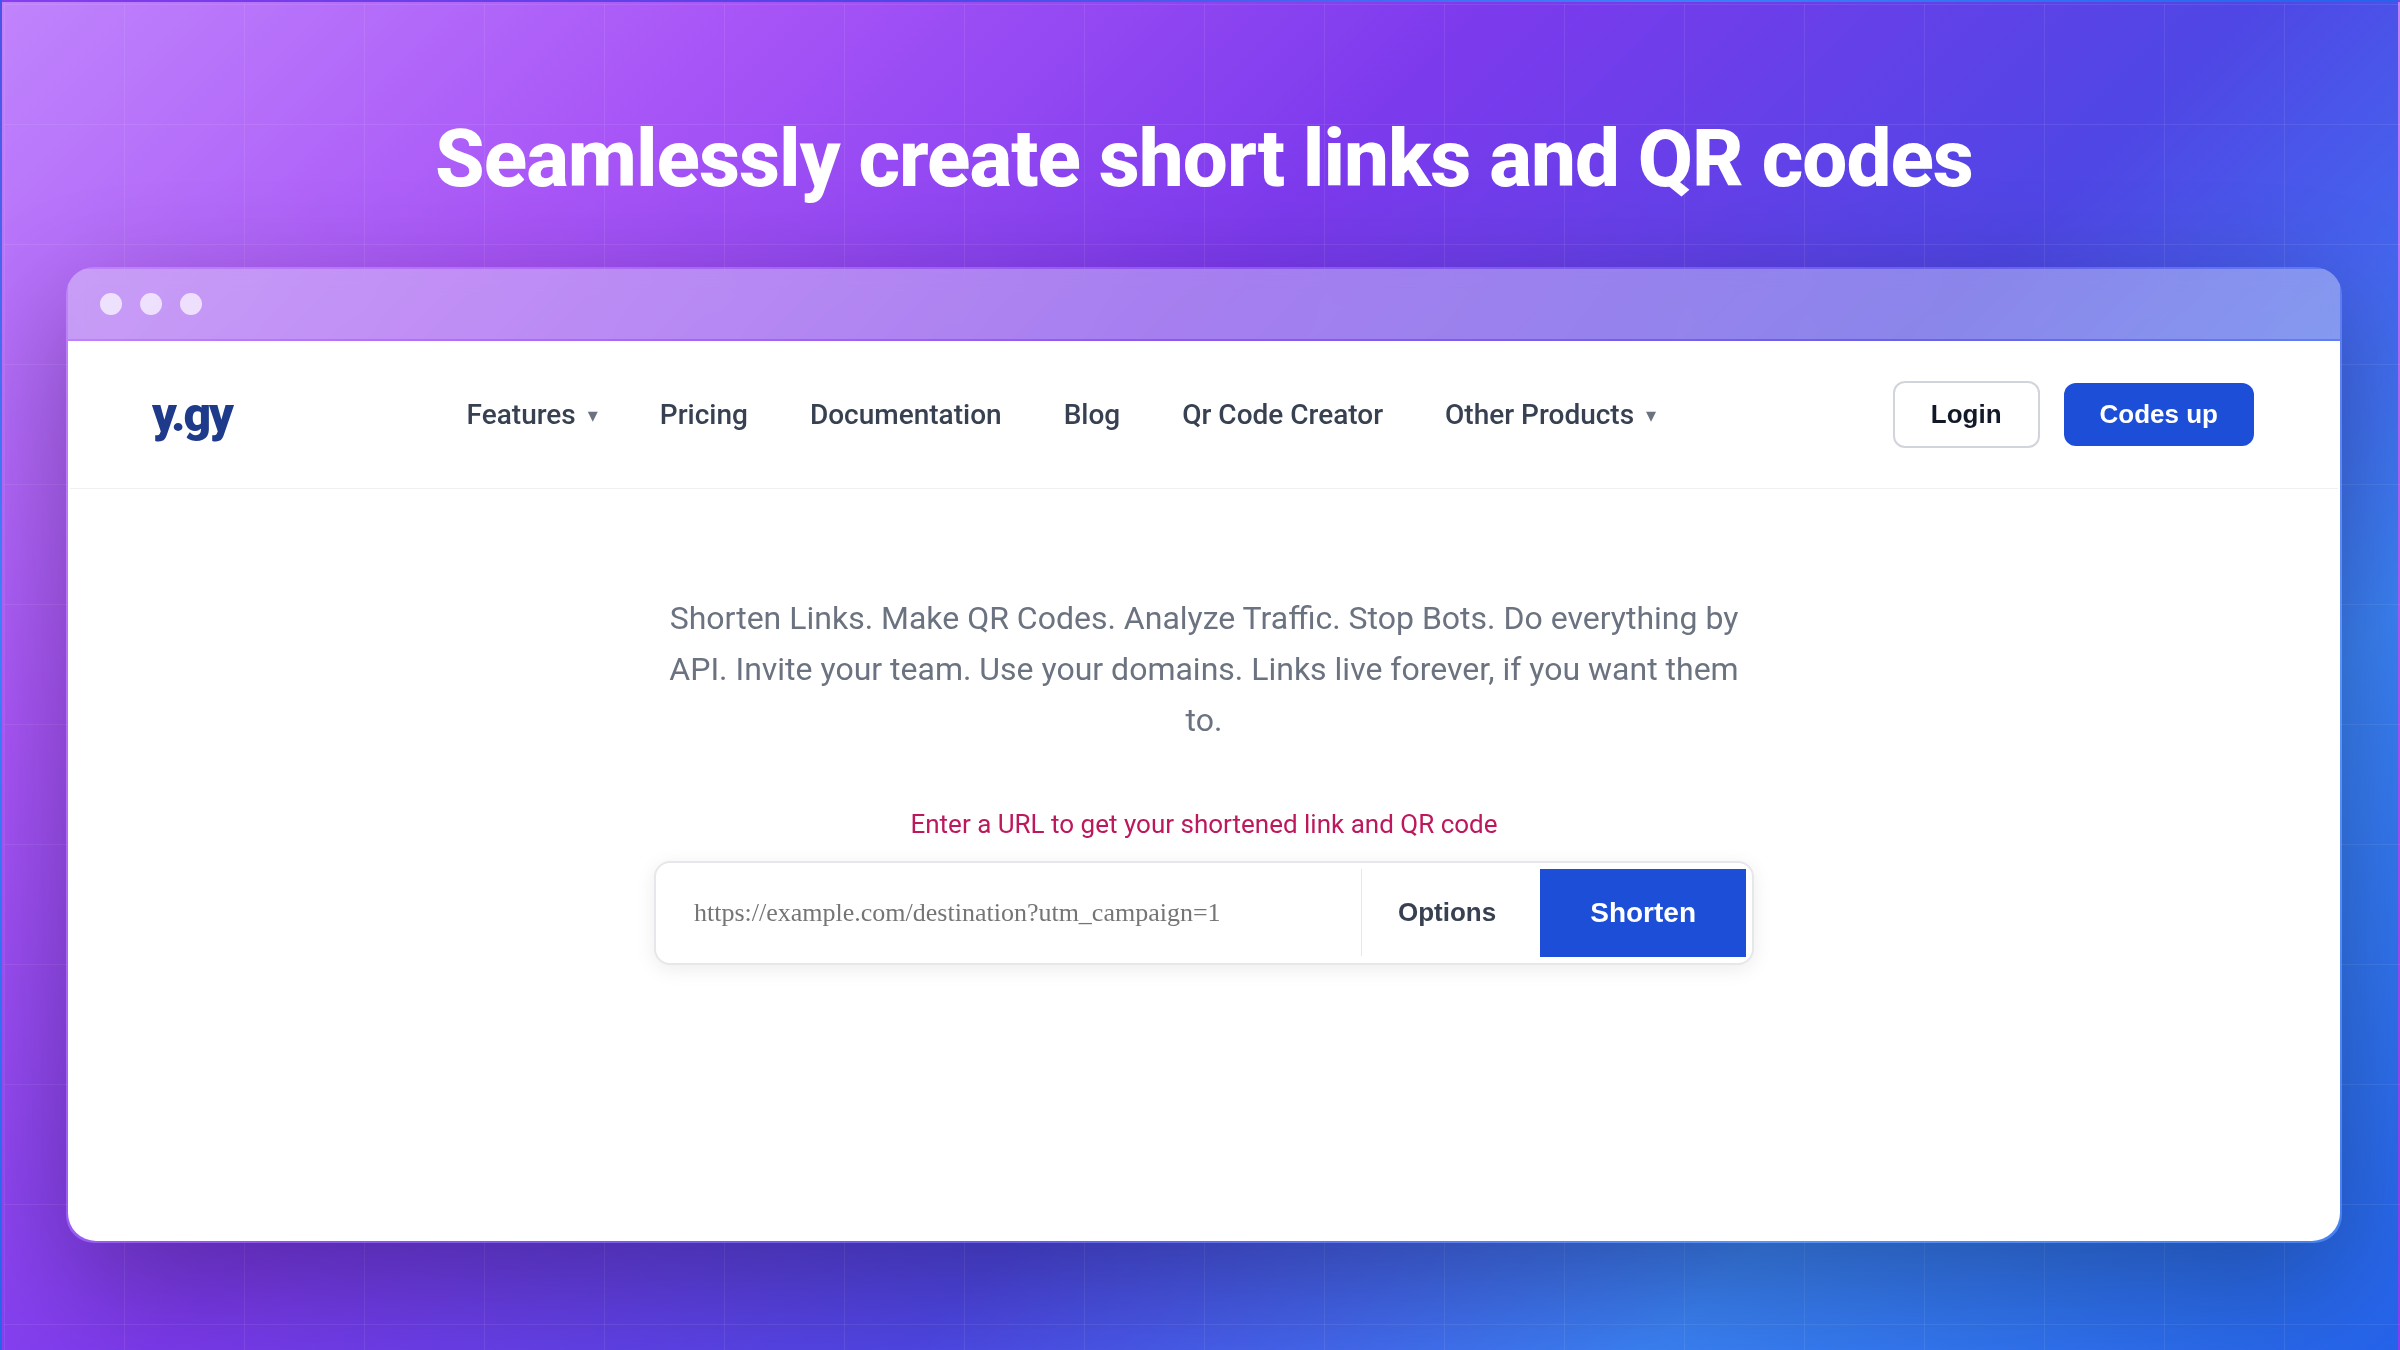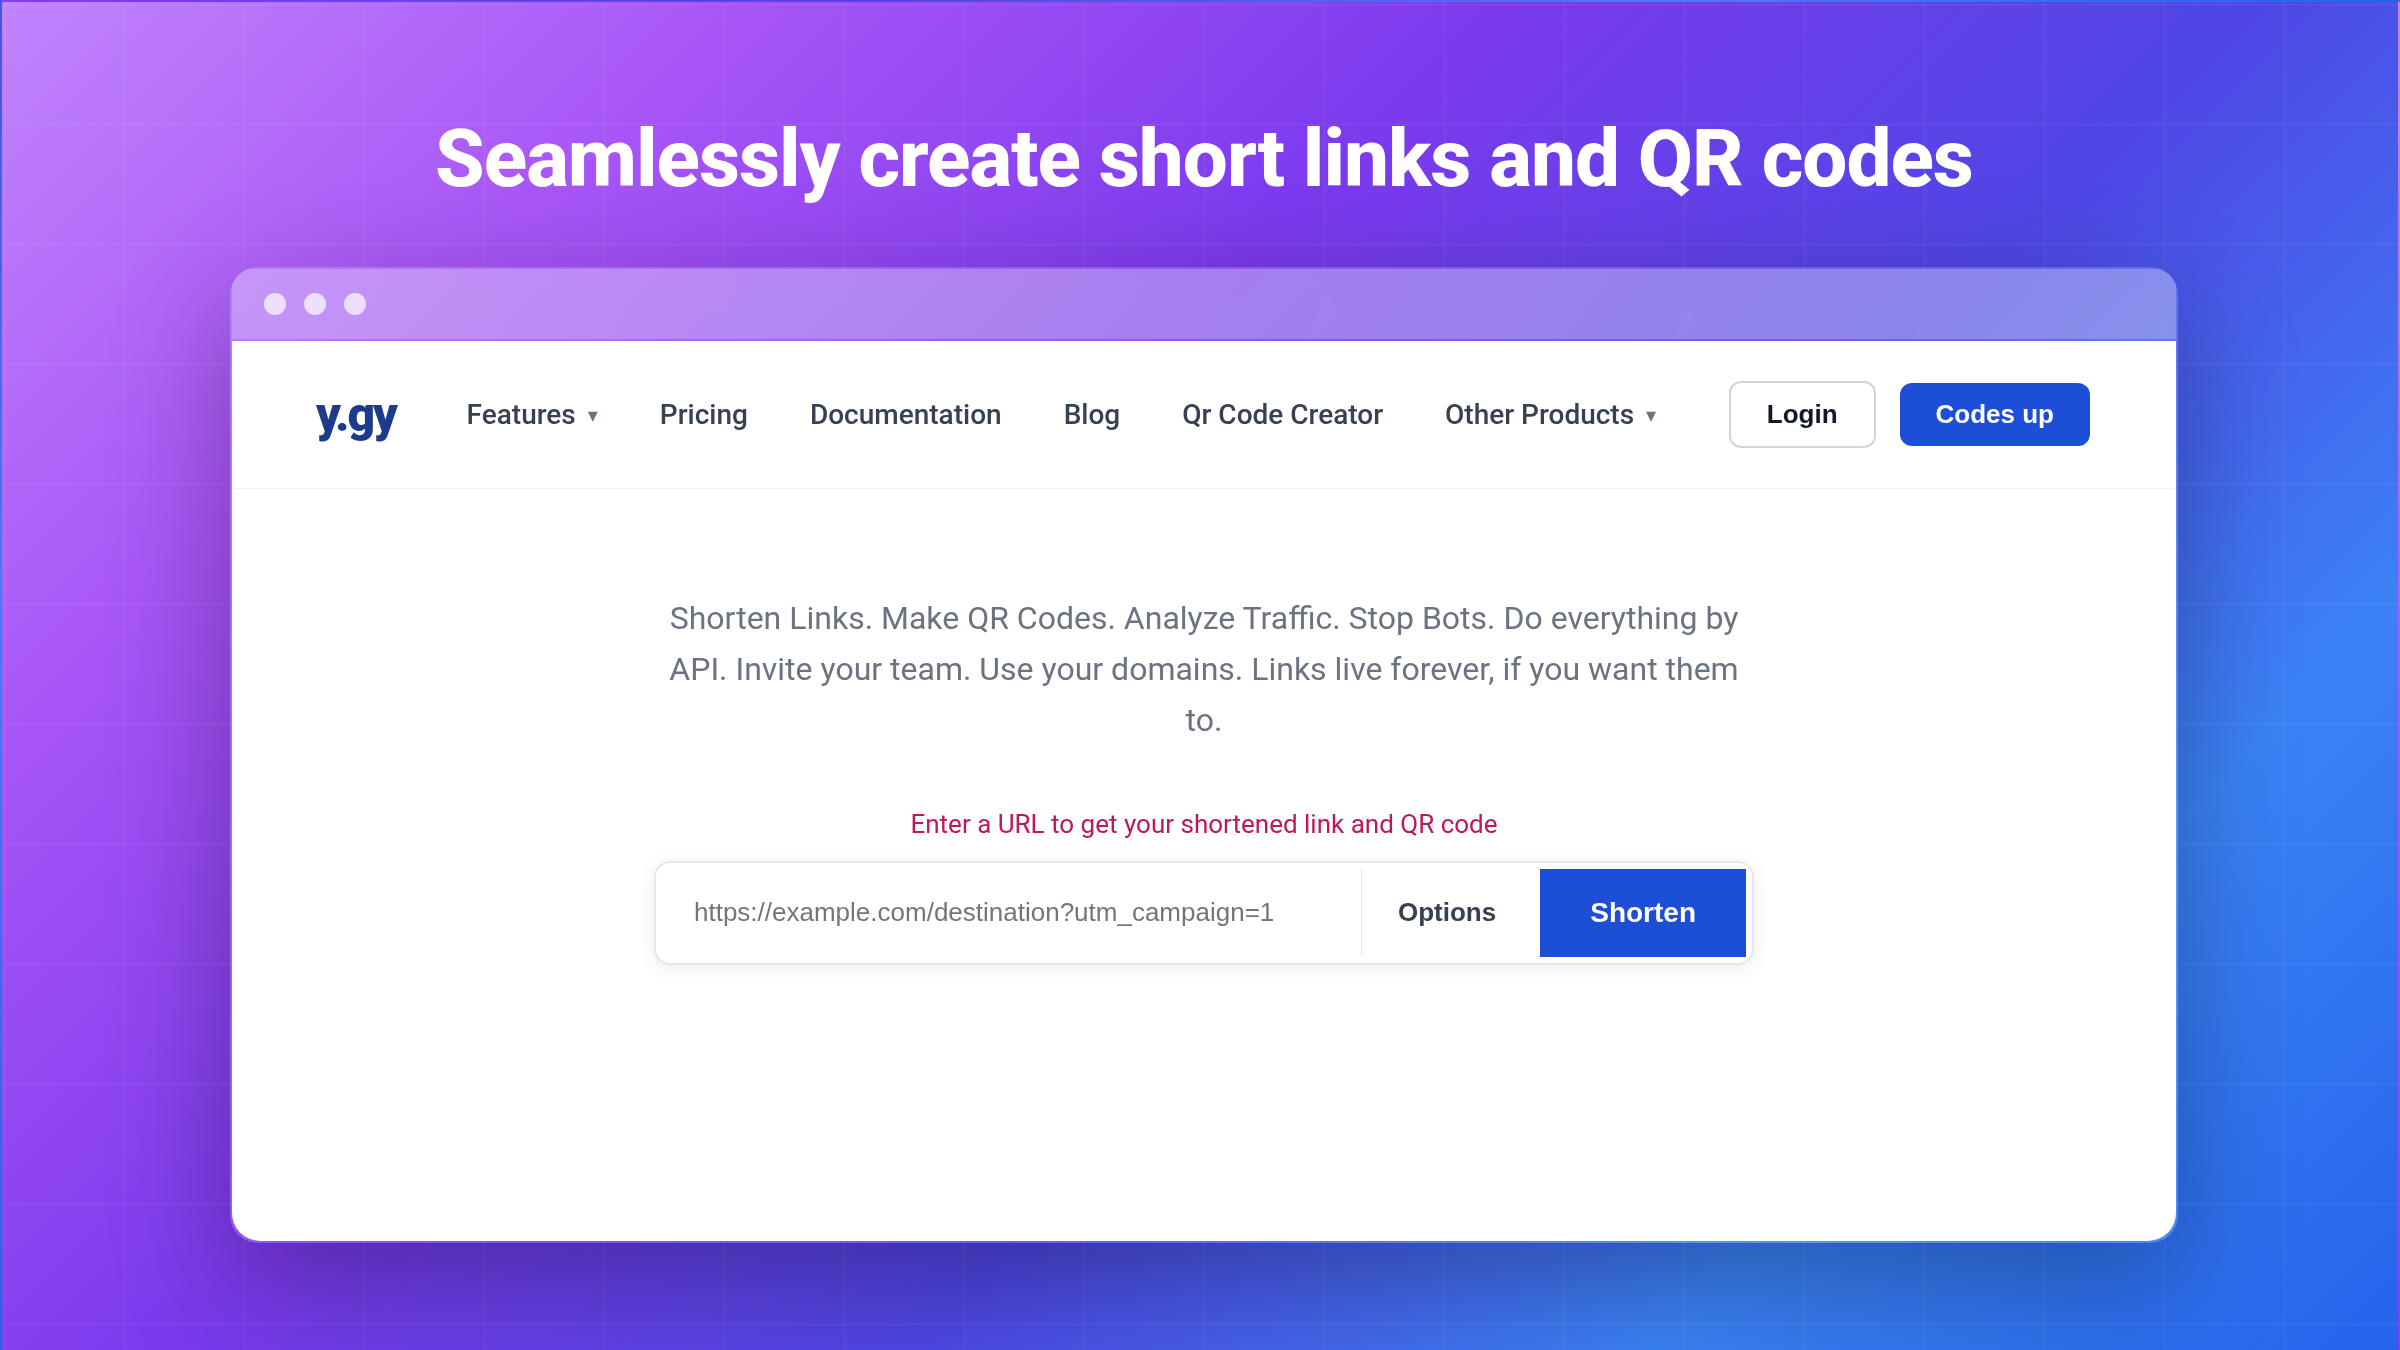--- a/index.html
+++ b/index.html
@@ -47,21 +47,21 @@
       font-size: 80px;
       font-weight: 800;
       color: #ffffff;
       text-align: center;
       line-height: 1.1;
       letter-spacing: -1px;
     }
 
     
     .browser-window {
-      width: 1948px;
+      width: 2276px;
       background: rgba(255, 255, 255, 0.15);
       border-radius: 28px;
       overflow: hidden;
       box-shadow: 0 40px 120px rgba(0,0,0,0.3);
       backdrop-filter: blur(10px);
     }
 
     .browser-chrome {
       background: rgba(220, 220, 240, 0.3);
       padding: 22px 30px;
@@ -192,20 +192,21 @@
       box-shadow: 0 4px 20px rgba(0,0,0,0.08);
     }
 
     .url-input {
       flex: 1;
       padding: 28px 36px;
       font-size: 26px;
       border: none;
       outline: none;
       color: #9ca3af;
+      font-family: Liberation Serif, serif;
     }
 
     .btn-options {
       padding: 28px 36px;
       font-size: 26px;
       font-weight: 600;
       color: #374151;
       background: transparent;
       border: none;
       border-left: 1px solid #e5e7eb;

